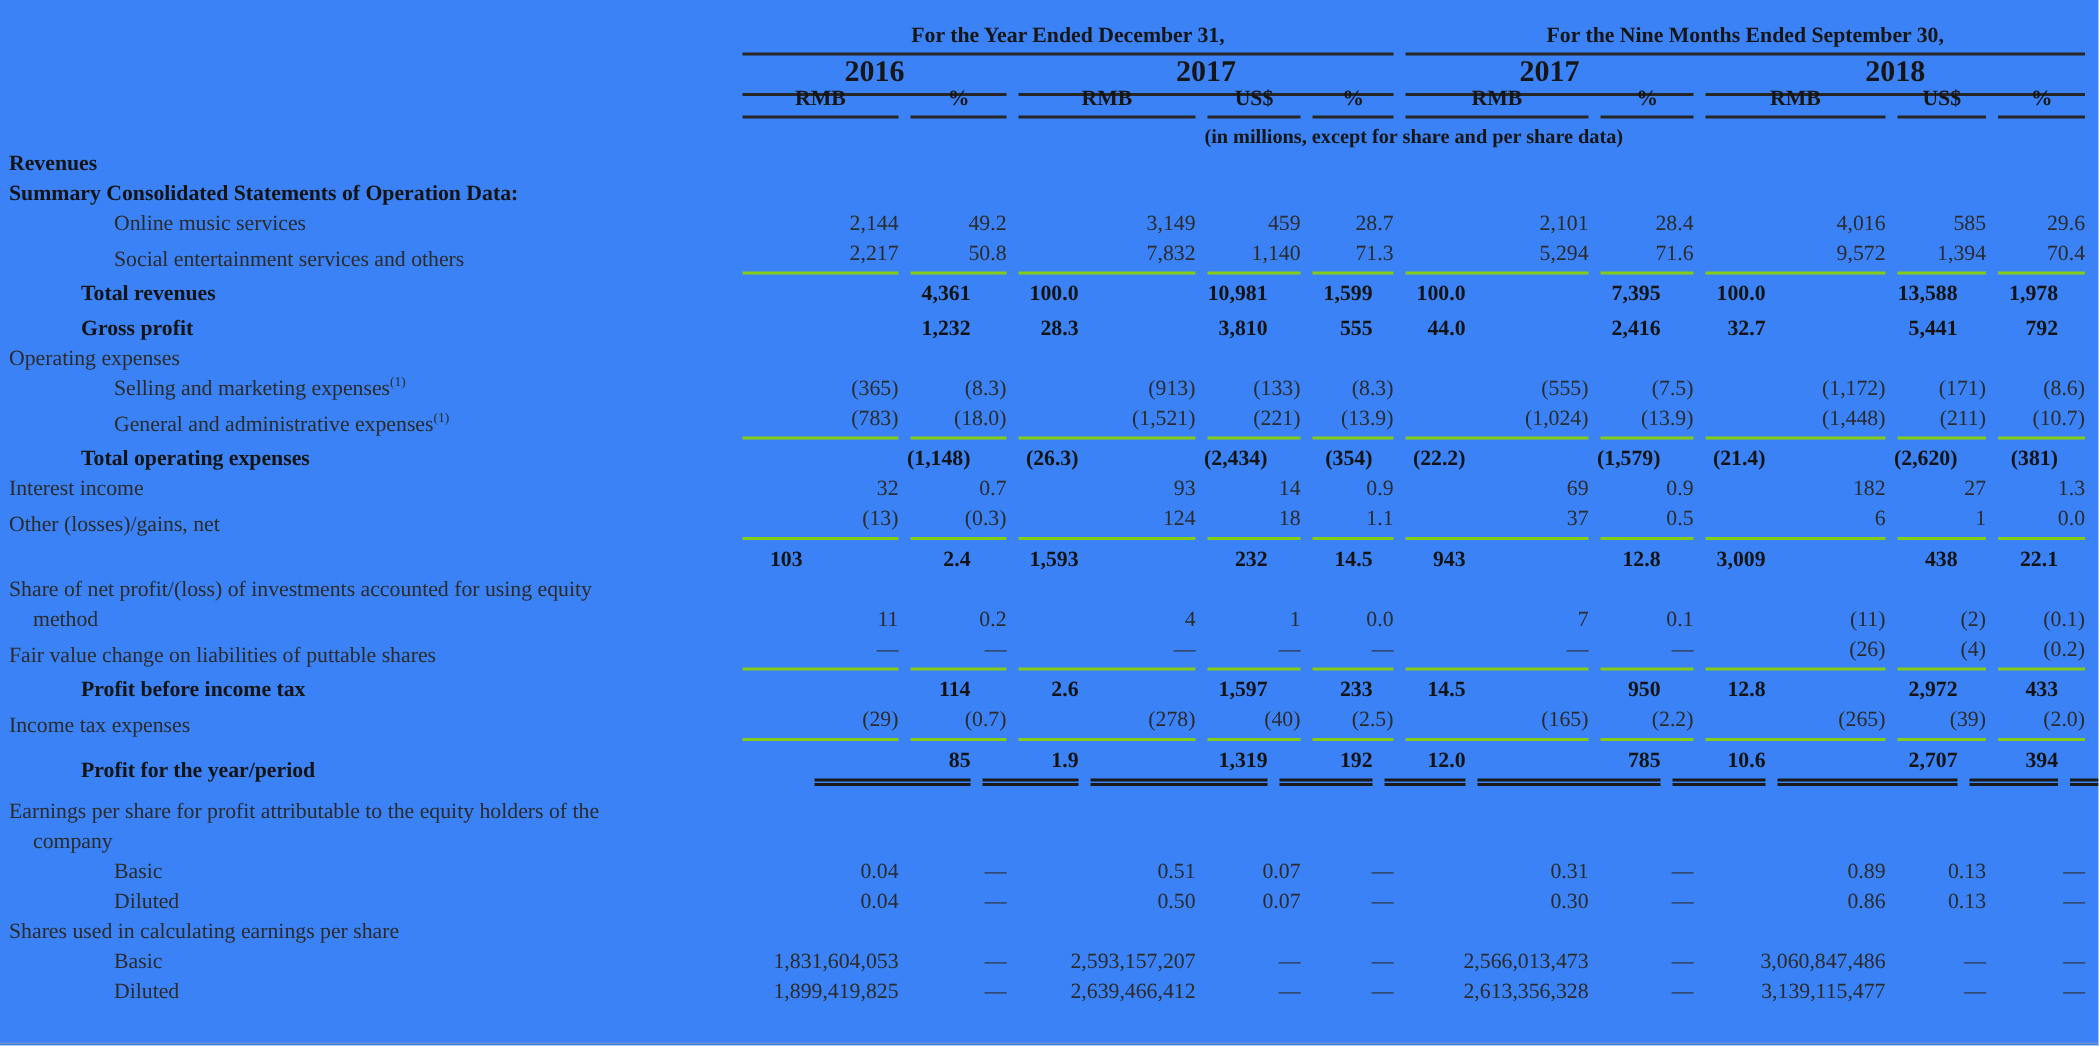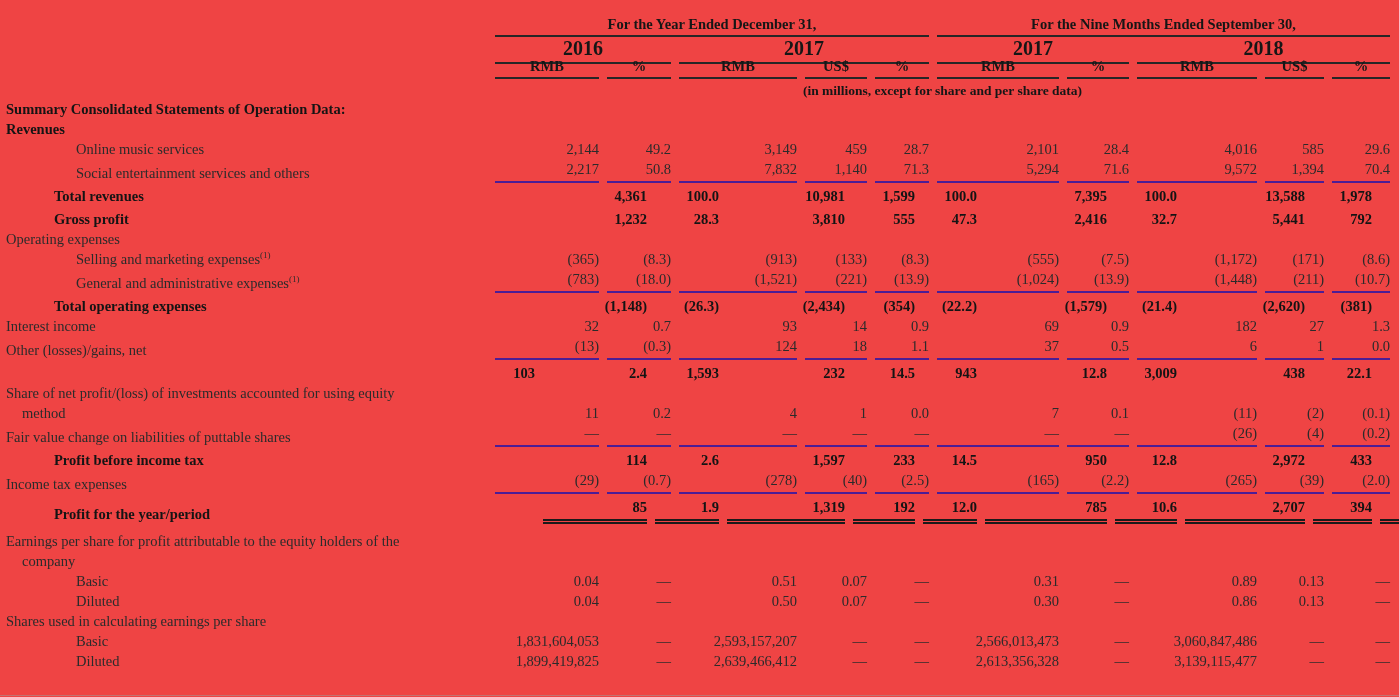--- a/index.html
+++ b/index.html
@@ -1,19 +1,19 @@
 <!DOCTYPE html>
 <html><head>
 <meta charset="utf-8">
 <style>
   html,body{margin:0;padding:0;background:#ffffff;}
   .page{
     position:relative;
     width:1399px;height:697px;
-    background:#ef4444;
+    background:#3b82f6;
     overflow:hidden;
     font-family:"Liberation Serif","DejaVu Serif",serif;
     color:#2b2b2b;
     box-sizing:border-box;
     padding-top:13px;
   }
   .grid{
     display:grid;
     grid-template-columns:487px 104px 64px 118px 62px 54px 122px 62px 120px 59px 58px;
     column-gap:8px;
@@ -35,21 +35,21 @@
   .row{min-height:20px;line-height:20px;font-size:14.5px;}
   .row.gap{padding-top:3px;margin-left:48px;}
   .row.gap2{padding-top:7px;}
   .cell{white-space:nowrap;}
   .cell.label{padding-left:6px;overflow:visible;}
   .cell.label .l1,.cell.label .l2{line-height:20px;white-space:nowrap;}
   .cell.label .l2{padding-left:16px;}
   .cell.ind{padding-left:76px;}
   .cell.num{text-align:right;}
   .cell.b{font-weight:700;color:#141414;}
-  .cell.rule{border-bottom:2px solid #4c1d95;padding-bottom:2px;}
+  .cell.rule{border-bottom:2px solid #84cc16;padding-bottom:2px;}
   .cell.drule{border-bottom:5px double #1a1a1a;padding-bottom:2px;}
   sup{font-size:9px;line-height:0;}
   .watermark{
     position:absolute;left:1080px;top:593px;width:310px;height:72px;
     display:flex;align-items:center;pointer-events:none;opacity:.95;
   }
   .wm-text{
     font-family:"Liberation Sans","DejaVu Sans",sans-serif;
     font-size:44px;font-weight:400;letter-spacing:1px;
     color:rgba(255,255,255,0.05);
@@ -89,34 +89,34 @@
     <div class="hcell">US$</div>
     <div class="hcell">%</div>
   </div>
 
   <div class="grid hdr-units">
     <div class="units">(in millions, except for share and per share data)</div>
   </div>
 
   <div>
       <div class="grid row">
+        <div class="cell label b">Revenues</div>
+        <div class="cell num b"></div>
+        <div class="cell num b"></div>
+        <div class="cell num b"></div>
+        <div class="cell num b"></div>
+        <div class="cell num b"></div>
+        <div class="cell num b"></div>
+        <div class="cell num b"></div>
+        <div class="cell num b"></div>
+        <div class="cell num b"></div>
+        <div class="cell num b"></div>
+      </div>
+      <div class="grid row">
         <div class="cell label b">Summary Consolidated Statements of Operation Data:</div>
-        <div class="cell num b"></div>
-        <div class="cell num b"></div>
-        <div class="cell num b"></div>
-        <div class="cell num b"></div>
-        <div class="cell num b"></div>
-        <div class="cell num b"></div>
-        <div class="cell num b"></div>
-        <div class="cell num b"></div>
-        <div class="cell num b"></div>
-        <div class="cell num b"></div>
-      </div>
-      <div class="grid row">
-        <div class="cell label b">Revenues</div>
         <div class="cell num b"></div>
         <div class="cell num b"></div>
         <div class="cell num b"></div>
         <div class="cell num b"></div>
         <div class="cell num b"></div>
         <div class="cell num b"></div>
         <div class="cell num b"></div>
         <div class="cell num b"></div>
         <div class="cell num b"></div>
         <div class="cell num b"></div>
@@ -159,21 +159,21 @@
         <div class="cell num b">13,588</div>
         <div class="cell num b">1,978</div>
         <div class="cell num b">100.0</div>
       </div>
       <div class="grid row gap">
         <div class="cell label b">Gross profit</div>
         <div class="cell num b">1,232</div>
         <div class="cell num b">28.3</div>
         <div class="cell num b">3,810</div>
         <div class="cell num b">555</div>
-        <div class="cell num b">47.3</div>
+        <div class="cell num b">44.0</div>
         <div class="cell num b">2,416</div>
         <div class="cell num b">32.7</div>
         <div class="cell num b">5,441</div>
         <div class="cell num b">792</div>
         <div class="cell num b">40.0</div>
       </div>
       <div class="grid row">
         <div class="cell label">Operating expenses</div>
         <div class="cell num"></div>
         <div class="cell num"></div>

